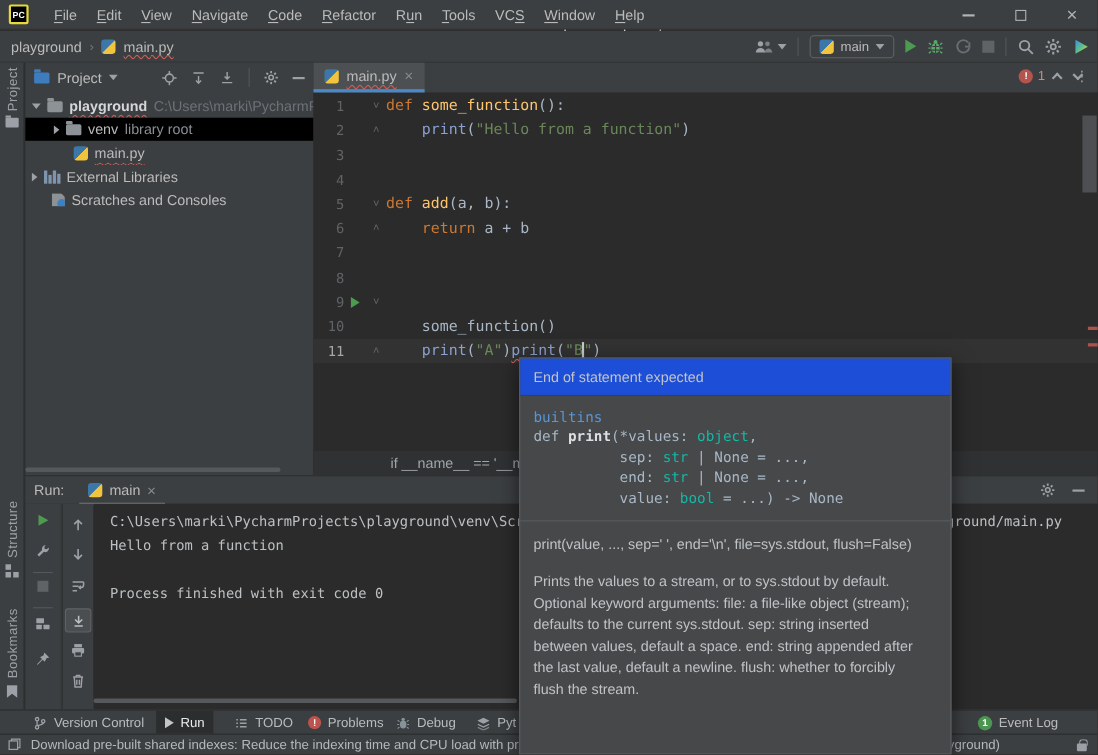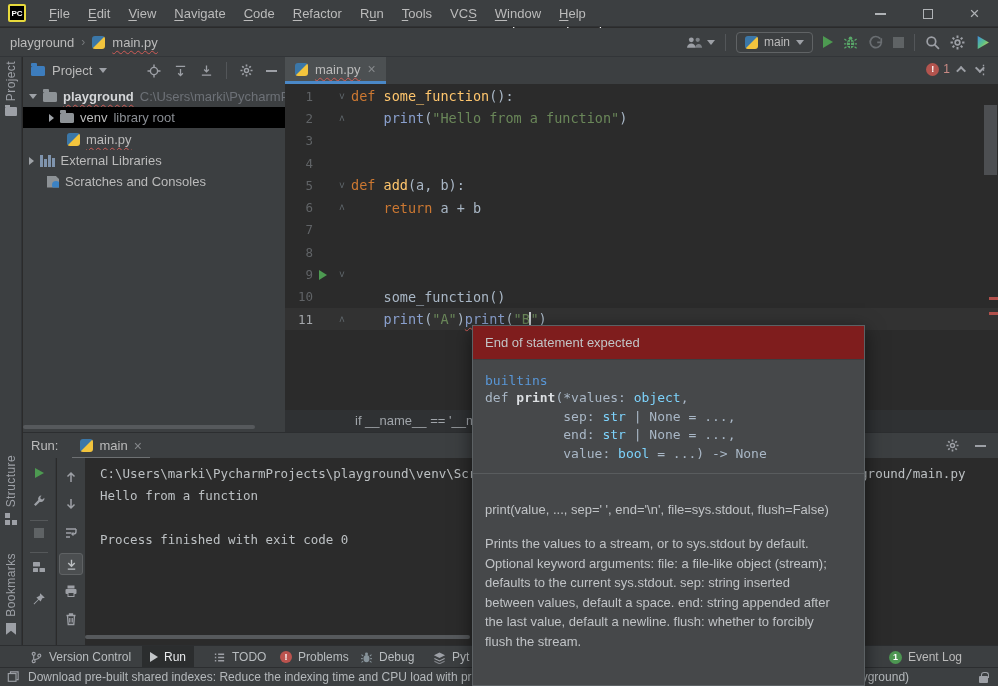--- a/index.html
+++ b/index.html
@@ -120,27 +120,27 @@
   
   #statusbar{position:absolute;left:0;top:667px;width:998px;height:19px;background:#3c3f41;border-top:1px solid #2c2e30;font-size:12px;color:#b4b8bb}
   #status-msg{position:absolute;left:28px;top:2px;white-space:nowrap}
   #status-icon{position:absolute;left:7px;top:3px}
   #interp{position:absolute;left:815px;top:2px}
   .lock{width:9px;height:7px;background:#9da0a6;border-radius:1px;position:absolute;right:10px;top:8px}
   .lock::before{content:"";position:absolute;top:-4px;left:1.5px;width:6px;height:5px;border:1.5px solid #9da0a6;border-bottom:none;border-radius:3px 3px 0 0}
 
   
   #popup{position:absolute;left:472px;top:325px;width:393px;height:361px;background:#46484a;border:1px solid #5c6164;box-shadow:0 5px 18px rgba(0,0,0,.55);z-index:60}
-  #popup-header{height:34px;background:#7f1d1d;border-bottom:1px solid #3d3f41;line-height:34px;padding:0 12px;color:#c2c4c6}
+  #popup-header{height:34px;background:#1d4ed8;border-bottom:1px solid #3d3f41;line-height:34px;padding:0 12px;color:#c2c4c6}
   #popup-body{padding:13px 12px 0}
   #popup-module{font-family:"DejaVu Sans Mono",monospace;font-size:13px;color:#5896d6;margin-bottom:1px}
   .sig-line{font-family:"DejaVu Sans Mono",monospace;font-size:13px;line-height:18.5px;white-space:pre}
-  .s-p{color:#a9b7c6}.s-b{color:#dcdfe2;font-weight:bold}.s-t{color:#7dd3fc}
+  .s-p{color:#a9b7c6}.s-b{color:#dcdfe2;font-weight:bold}.s-t{color:#14b8a6}
   #popup-div{height:1px;background:#595c5e;margin:10px -12px 0}
-  #popup-usage{margin-top:28px;color:#c0c3c6}
+  #popup-usage{margin-top:13px;color:#c0c3c6}
   #popup-doc{margin-top:17px;color:#c0c3c6;line-height:19.5px;white-space:pre-line}
 
   svg{display:block}
 </style>
 </head>
 <body>
 
 <div id="titlebar">
   <div class="pc-logo">PC</div>
   <div id="menu-bar">

